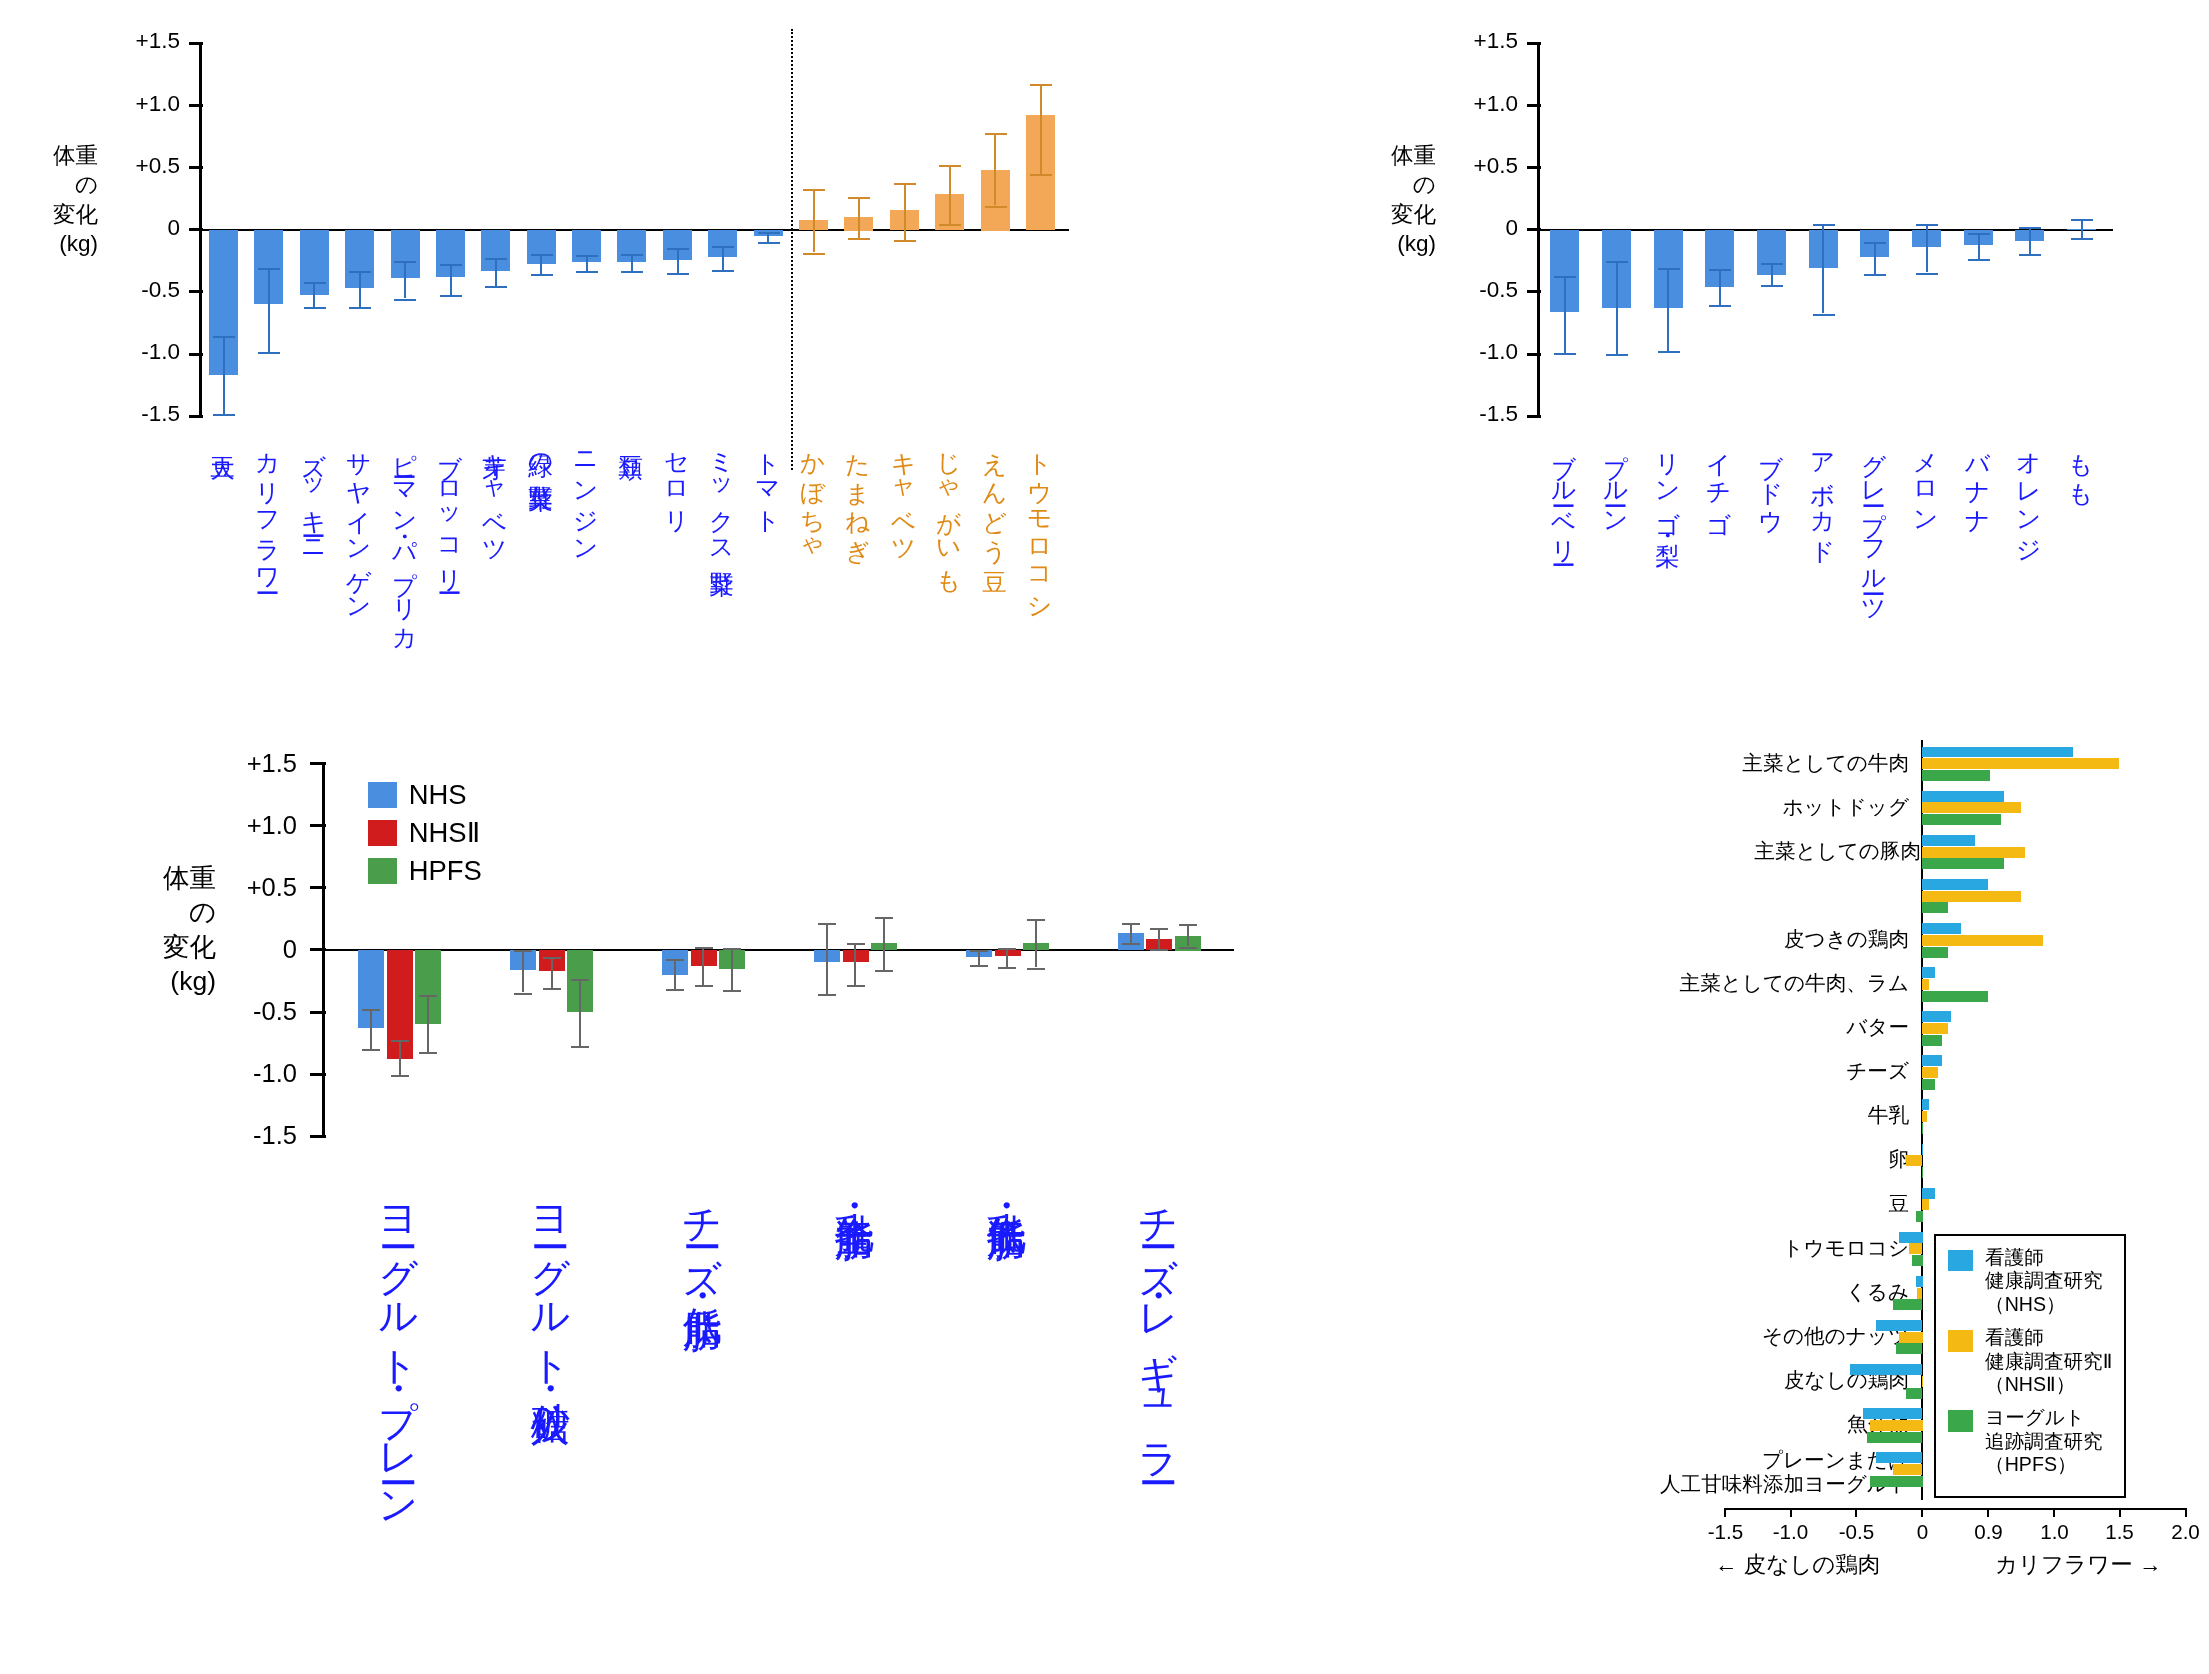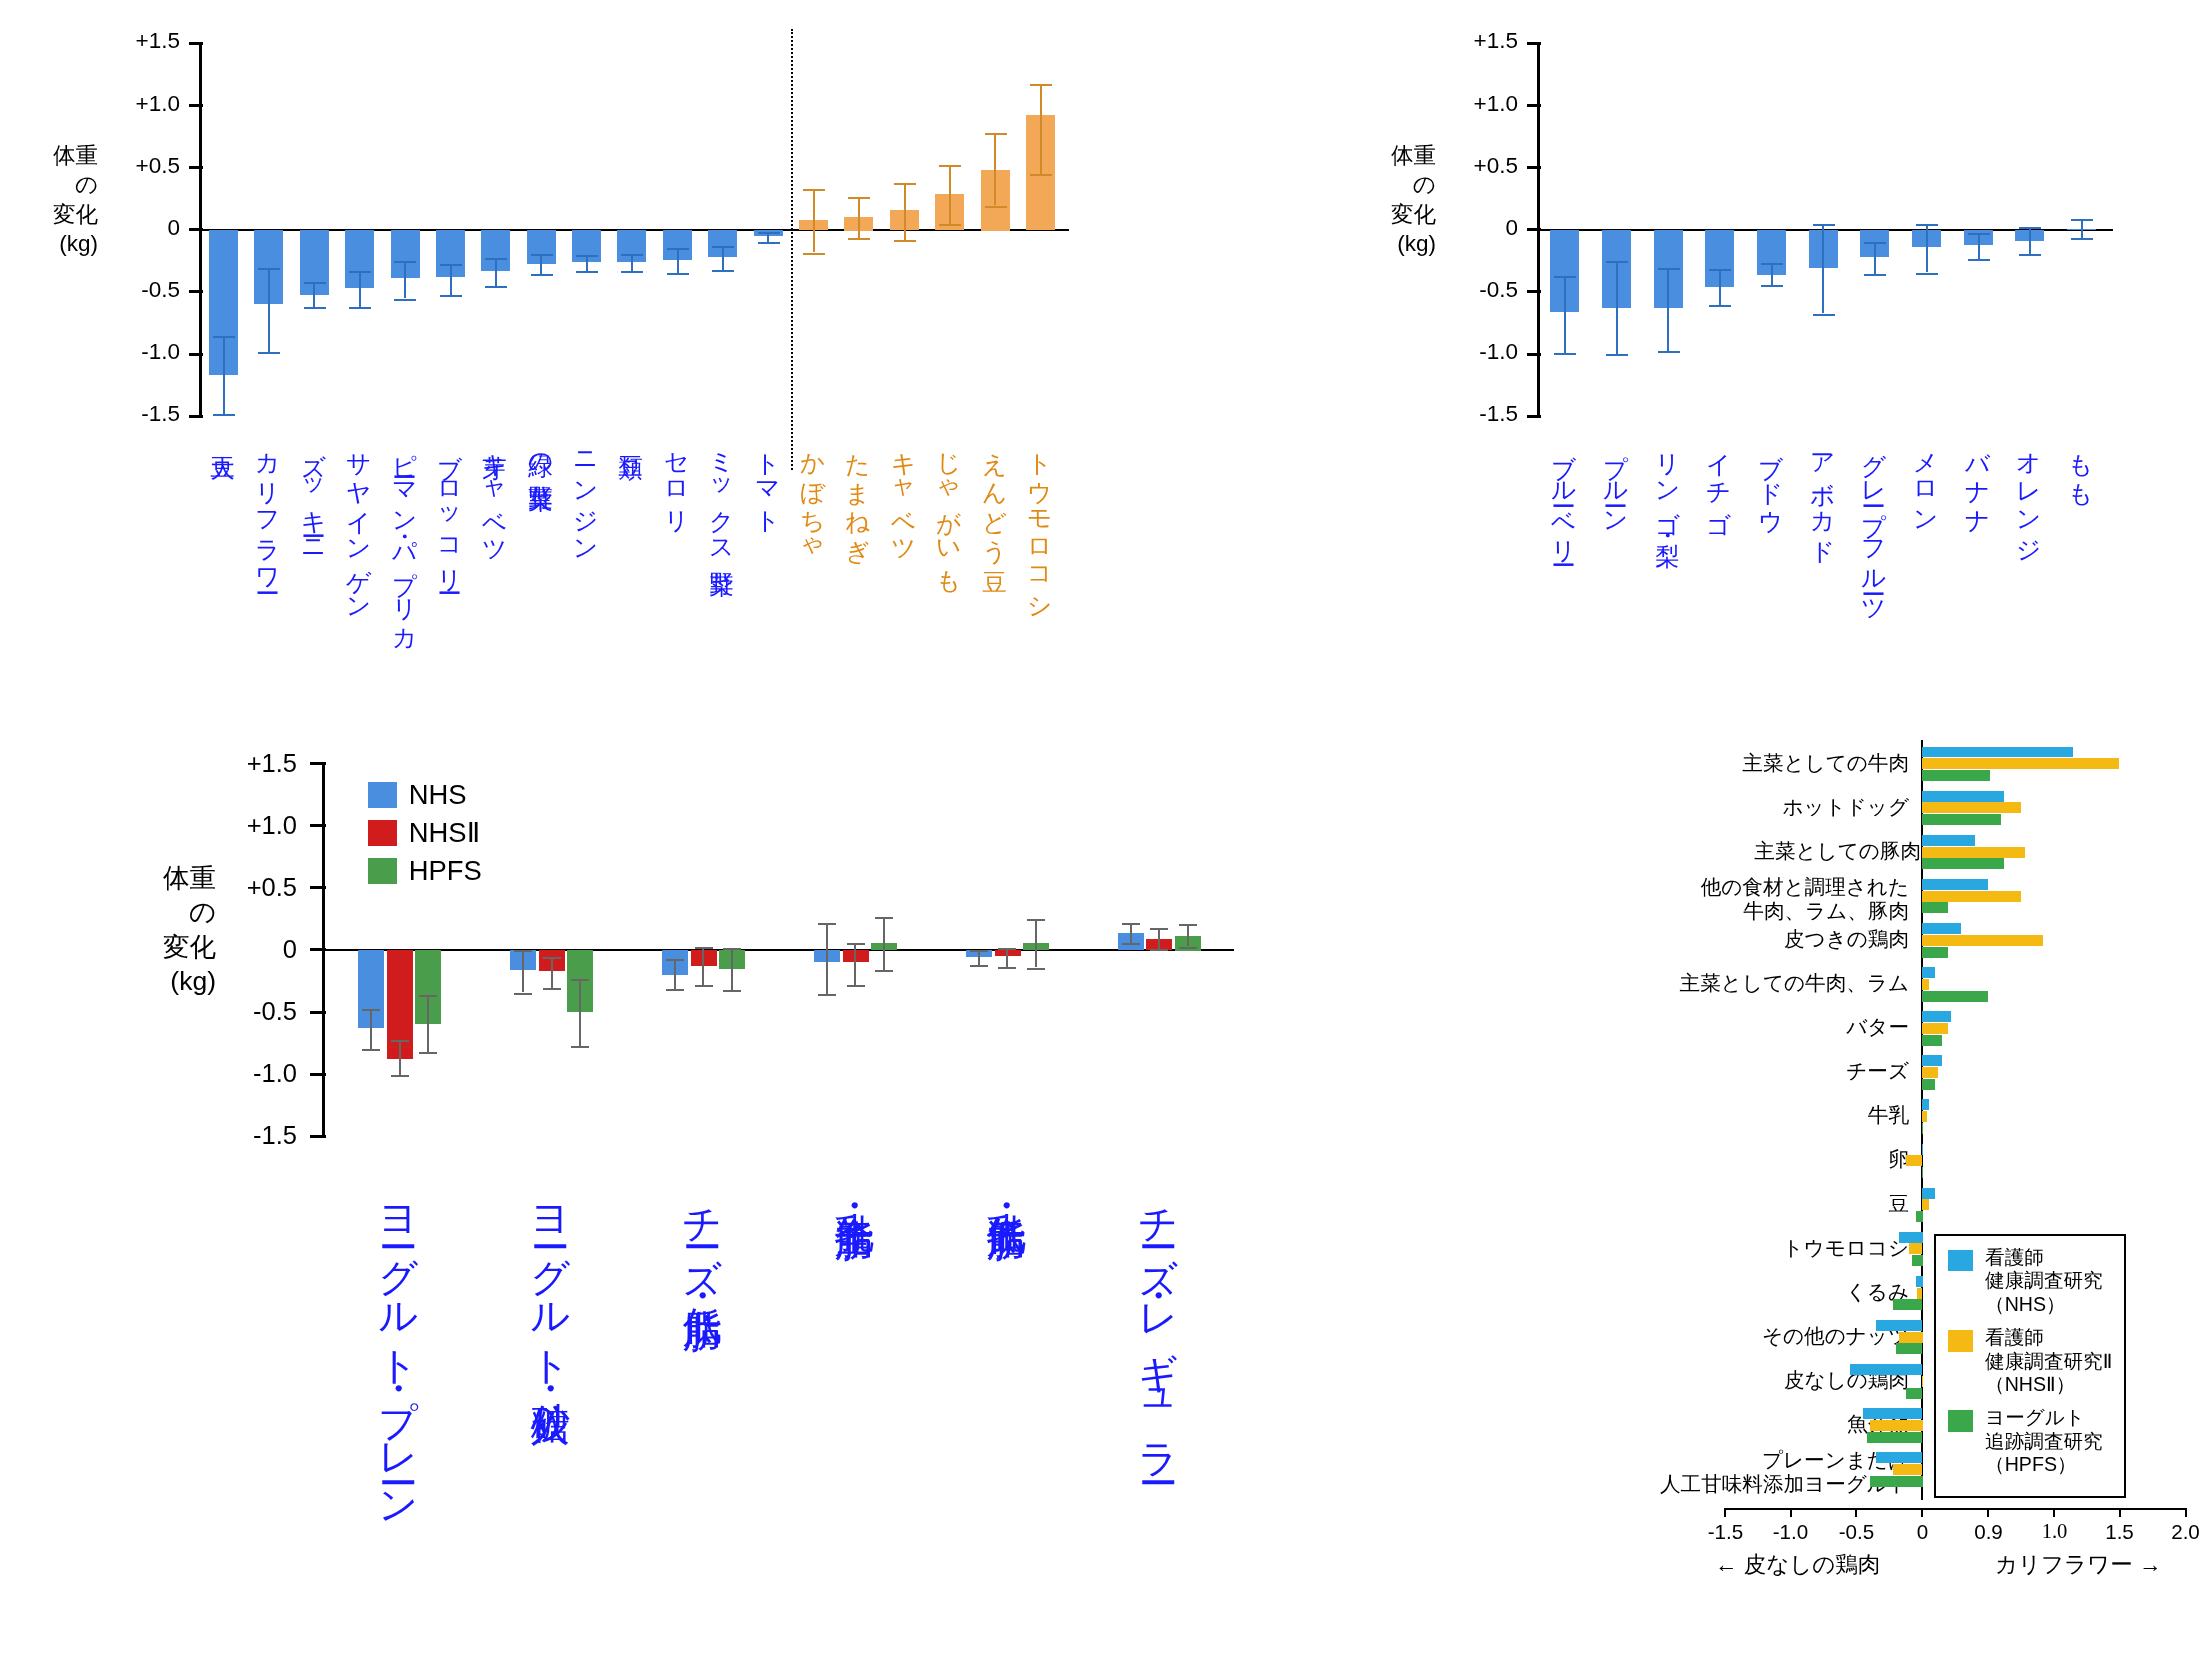--- a/index.html
+++ b/index.html
@@ -366,24 +366,20 @@
     </div>
     <div class="hbar" style="left:354px;top:66px;width:82px;background:#29a7e0;"></div>
     <div class="hbar" style="left:354px;top:77px;width:99px;background:#f5b914;"></div>
     <div class="hbar" style="left:354px;top:89px;width:79px;background:#3aa84a;"></div>
     <div class="hcat" style="left:12px;top:114px;width:341px;">
       <div>主菜としての豚肉</div>
     </div>
     <div class="hbar" style="left:354px;top:110px;width:53px;background:#29a7e0;"></div>
     <div class="hbar" style="left:354px;top:122px;width:103px;background:#f5b914;"></div>
     <div class="hbar" style="left:354px;top:133px;width:82px;background:#3aa84a;"></div>
-    <div class="hcat" style="left:0px;top:150px;width:341px;">
-      <div>他の食材と調理された</div>
-      <div>牛肉、ラム、豚肉</div>
-    </div>
     <div class="hbar" style="left:354px;top:154px;width:66px;background:#29a7e0;"></div>
     <div class="hbar" style="left:354px;top:166px;width:99px;background:#f5b914;"></div>
     <div class="hbar" style="left:354px;top:177px;width:26px;background:#3aa84a;"></div>
     <div class="hcat" style="left:0px;top:202px;width:341px;">
       <div>皮つきの鶏肉</div>
     </div>
     <div class="hbar" style="left:354px;top:198px;width:39px;background:#29a7e0;"></div>
     <div class="hbar" style="left:354px;top:210px;width:121px;background:#f5b914;"></div>
     <div class="hbar" style="left:354px;top:222px;width:26px;background:#3aa84a;"></div>
     <div class="hcat" style="left:0px;top:246px;width:341px;">
@@ -464,21 +460,21 @@
     <div class="haxis-tick" style="left:123px;top:795px;">-1.5</div>
     <div style="position:absolute;left:222px;top:783px;width:2px;height:8.8px;background:#000;"></div>
     <div class="haxis-tick" style="left:188px;top:795px;">-1.0</div>
     <div style="position:absolute;left:287px;top:783px;width:2px;height:8.8px;background:#000;"></div>
     <div class="haxis-tick" style="left:254px;top:795px;">-0.5</div>
     <div style="position:absolute;left:353px;top:783px;width:2px;height:8.8px;background:#000;"></div>
     <div class="haxis-tick" style="left:320px;top:795px;">0</div>
     <div style="position:absolute;left:419px;top:783px;width:2px;height:8.8px;background:#000;"></div>
     <div class="haxis-tick" style="left:386px;top:795px;">0.9</div>
     <div style="position:absolute;left:485px;top:783px;width:2px;height:8.8px;background:#000;"></div>
-    <div class="haxis-tick" style="left:452px;top:795px;font-family:Liberation Serif, serif;">1.0</div>
+    <div class="haxis-tick" style="left:452px;top:795px;">1.0</div>
     <div style="position:absolute;left:551px;top:783px;width:2px;height:8.8px;background:#000;"></div>
     <div class="haxis-tick" style="left:517px;top:795px;">1.5</div>
     <div style="position:absolute;left:617px;top:783px;width:2px;height:8.8px;background:#000;"></div>
     <div class="haxis-tick" style="left:583px;top:795px;">2.0</div>
     <div class="arrow-lbl" style="left:147px;top:824px;">← 皮なしの鶏肉</div>
     <div class="arrow-lbl" style="left:427px;top:824px;">カリフラワー →</div>
     <div class="hlegend" style="left:366px;top:509px;">
       <div class="legend-row">
         <div class="legend-swatch" style="background:#29a7e0;"></div>
         <div class="legend-text">

